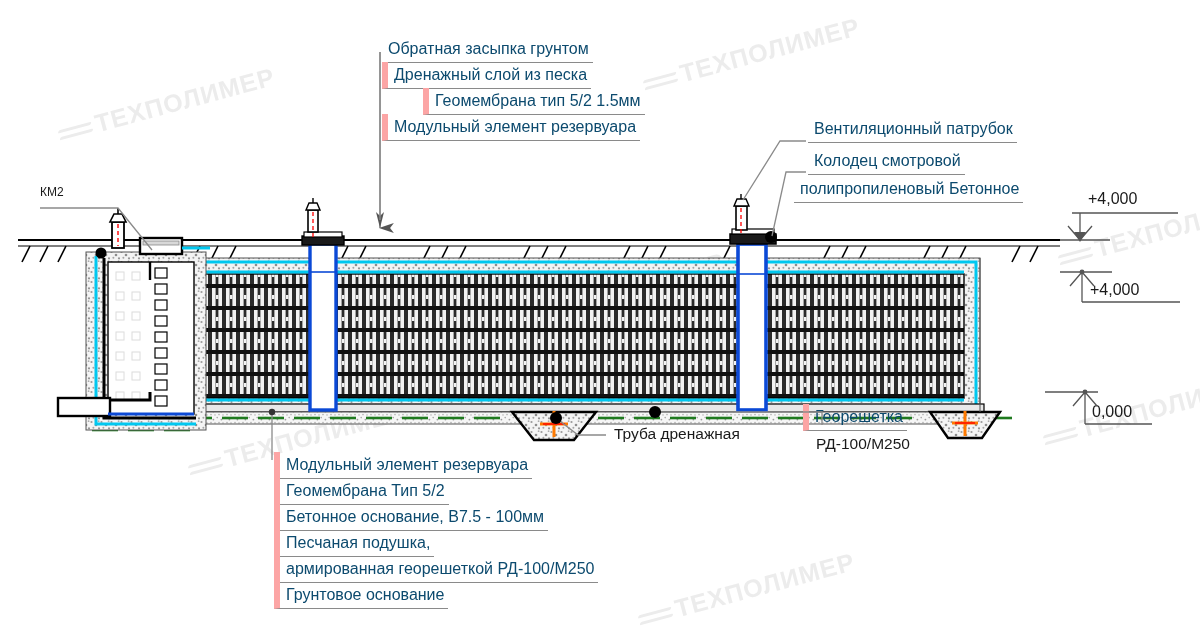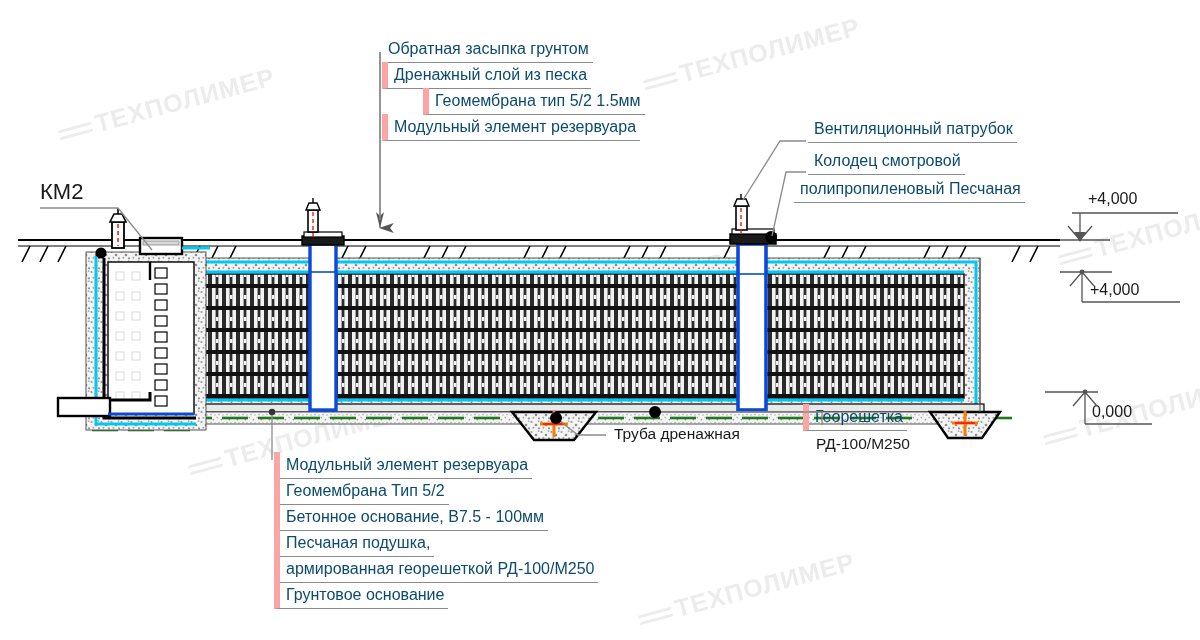--- a/index.html
+++ b/index.html
@@ -362,23 +362,23 @@
     </g>
   </svg>
 
   <div class="lbl" style="left:382px;top:36px;">Обратная засыпка грунтом</div>
   <div class="lbl leftbar" style="left:382px;top:62px;">Дренажный слой из песка</div>
   <div class="lbl leftbar" style="left:382px;top:88px;margin-left:41px;">Геомембрана тип 5/2 1.5мм</div>
   <div class="lbl leftbar" style="left:382px;top:114px;">Модульный элемент резервуара</div>
 
   <div class="lbl" style="left:808px;top:116px;">Вентиляционный патрубок</div>
   <div class="lbl" style="left:808px;top:148px;">Колодец смотровой</div>
-  <div class="lbl" style="left:794px;top:176px;">полипропиленовый Песчаная</div>
-
-  <div class="plain" style="left:40px;top:182px;font-size:22px;">КМ2</div>
+  <div class="lbl" style="left:794px;top:176px;">полипропиленовый Бетонное</div>
+
+  <div class="plain" style="left:40px;top:182px;font-size:12px;">КМ2</div>
 
   <div class="plain" style="left:614px;top:424px;">Труба дренажная</div>
 
   <div class="lbl leftbar" style="left:803px;top:404px;">Георешетка</div>
   <div class="plain" style="left:816px;top:434px;">РД-100/М250</div>
 
   <div class="lbl leftbar" style="left:274px;top:452px;">Модульный элемент резервуара</div>
   <div class="lbl leftbar" style="left:274px;top:478px;">Геомембрана Тип 5/2</div>
   <div class="lbl leftbar" style="left:274px;top:504px;">Бетонное основание, В7.5 - 100мм</div>
   <div class="lbl leftbar" style="left:274px;top:530px;">Песчаная подушка,</div>

